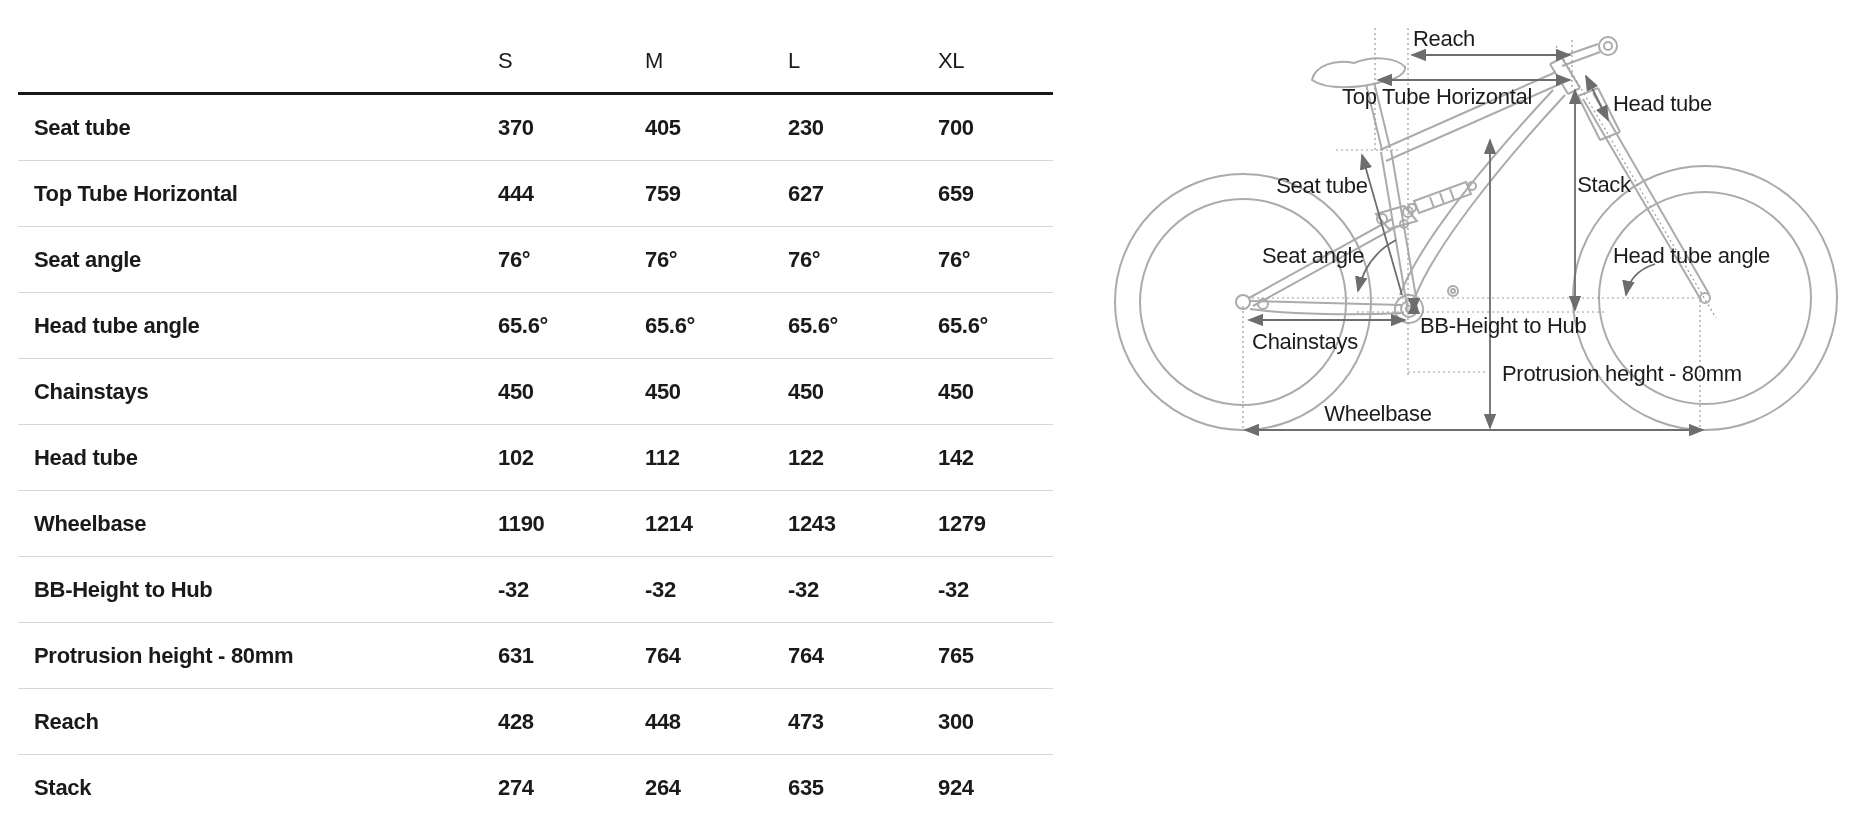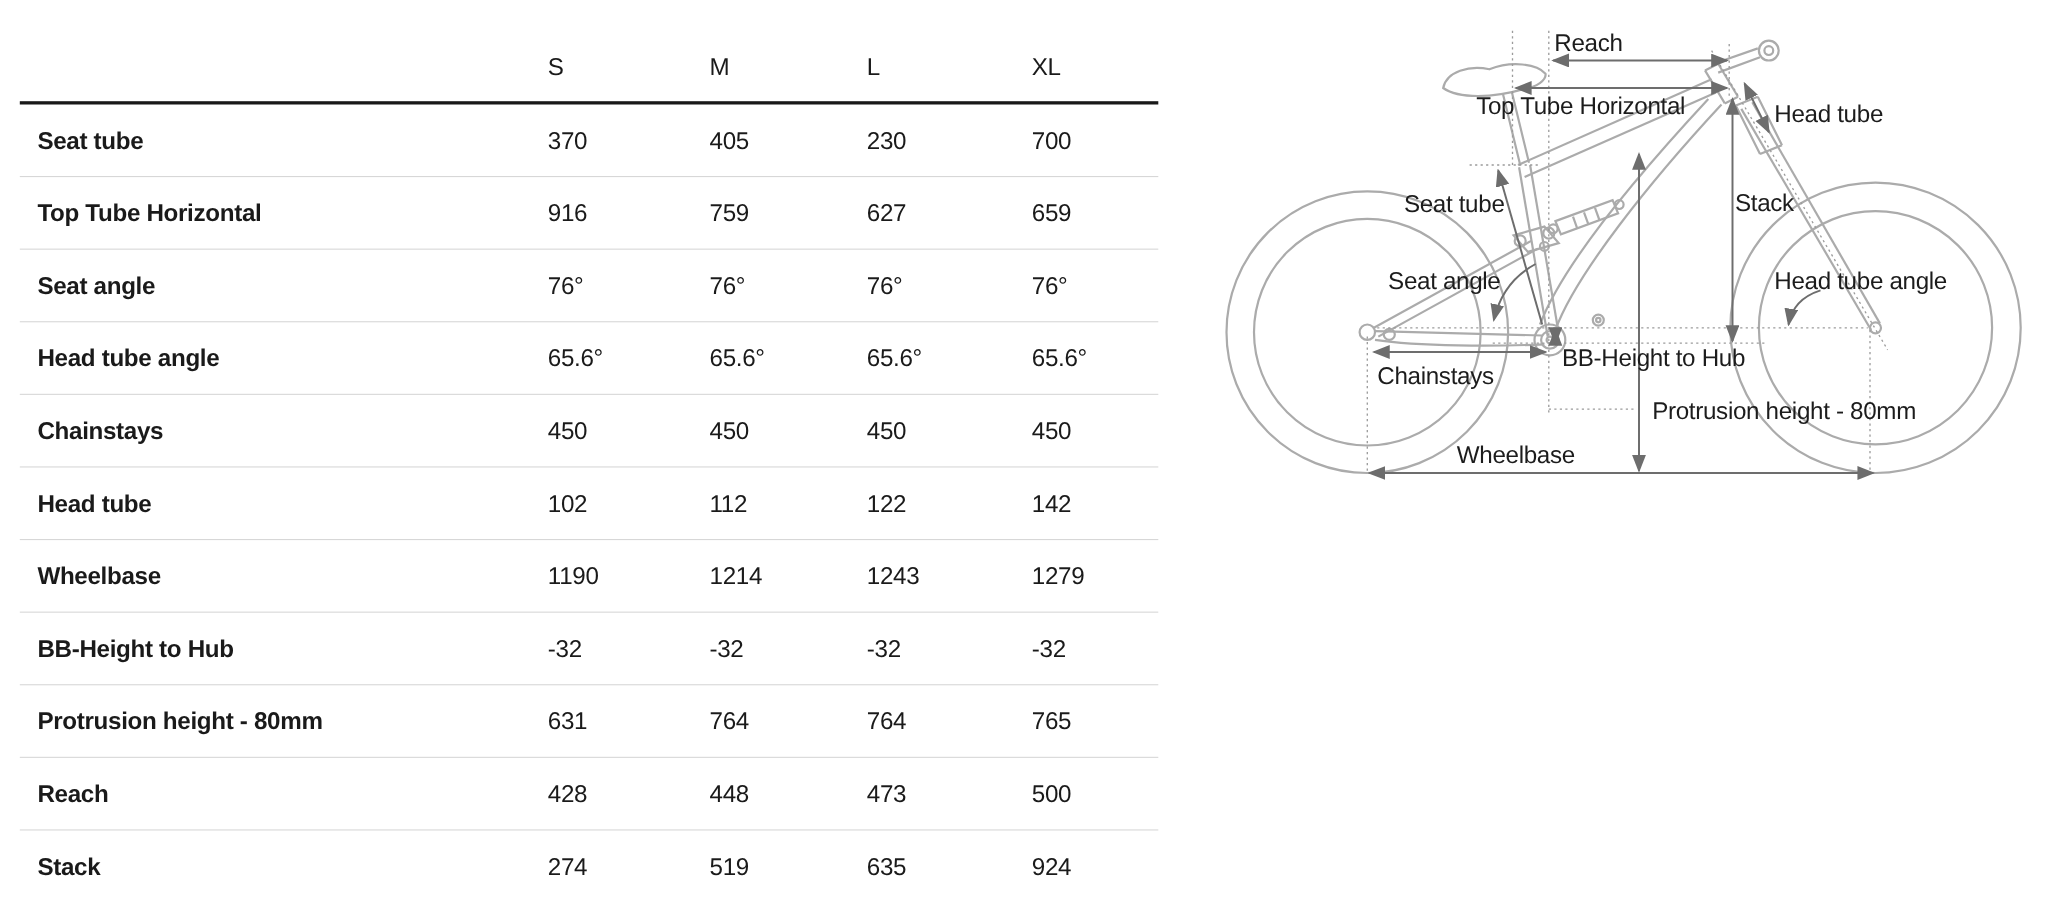--- a/index.html
+++ b/index.html
@@ -19,21 +19,21 @@
     border-bottom:3px solid #191919;
     font-size:22px;font-weight:400;
   }
   .geo-row{
     display:grid;grid-template-columns:480px 147px 143px 150px 1fr;
     height:65px;align-items:center;
     font-size:22px;
   }
   .geo-row + .geo-row{border-top:1px solid #d7d7d7;}
   .geo-row .lbl{font-weight:700;padding-left:16px;}
-  .geo-row .val{font-weight:400;}
+  .geo-row .val{font-weight:700;}
   
   .diagram{position:absolute;left:920px;top:0;width:946px;height:470px;}
   .diagram text{
     font-family:"Liberation Sans","DejaVu Sans",sans-serif;
     font-size:22px;fill:#1c1c1c;letter-spacing:-0.3px;
   }
   .bike{stroke:#ababab;stroke-width:2;fill:none;}
   .bike .fillw{fill:#ffffff;}
   .dim{stroke:#6d6d6d;stroke-width:1.8;fill:none;}
   .dot{stroke:#9b9b9b;stroke-width:1.2;fill:none;stroke-dasharray:2 3;}
@@ -54,21 +54,21 @@
       <div class="geo-row">
         <div class="lbl">Seat tube</div>
         <div class="val">370</div>
         <div class="val">405</div>
         <div class="val">230</div>
         <div class="val">700</div>
       </div>
 
       <div class="geo-row">
         <div class="lbl">Top Tube Horizontal</div>
-        <div class="val">916</div>
+        <div class="val">444</div>
         <div class="val">759</div>
         <div class="val">627</div>
         <div class="val">659</div>
       </div>
 
       <div class="geo-row">
         <div class="lbl">Seat angle</div>
         <div class="val">76°</div>
         <div class="val">76°</div>
         <div class="val">76°</div>
@@ -121,27 +121,27 @@
         <div class="val">764</div>
         <div class="val">764</div>
         <div class="val">765</div>
       </div>
 
       <div class="geo-row">
         <div class="lbl">Reach</div>
         <div class="val">428</div>
         <div class="val">448</div>
         <div class="val">473</div>
-        <div class="val">500</div>
+        <div class="val">300</div>
       </div>
 
       <div class="geo-row">
         <div class="lbl">Stack</div>
         <div class="val">274</div>
-        <div class="val">519</div>
+        <div class="val">264</div>
         <div class="val">635</div>
         <div class="val">924</div>
       </div>
     </div>
 </div>
 
 <svg class="diagram" viewBox="920 0 946 470">
   <defs>
     <marker id="arr" markerWidth="9" markerHeight="8" refX="8" refY="3.5" orient="auto-start-reverse">
       <path d="M0,0 L9,3.5 L0,7 Z" fill="#6d6d6d"></path>

